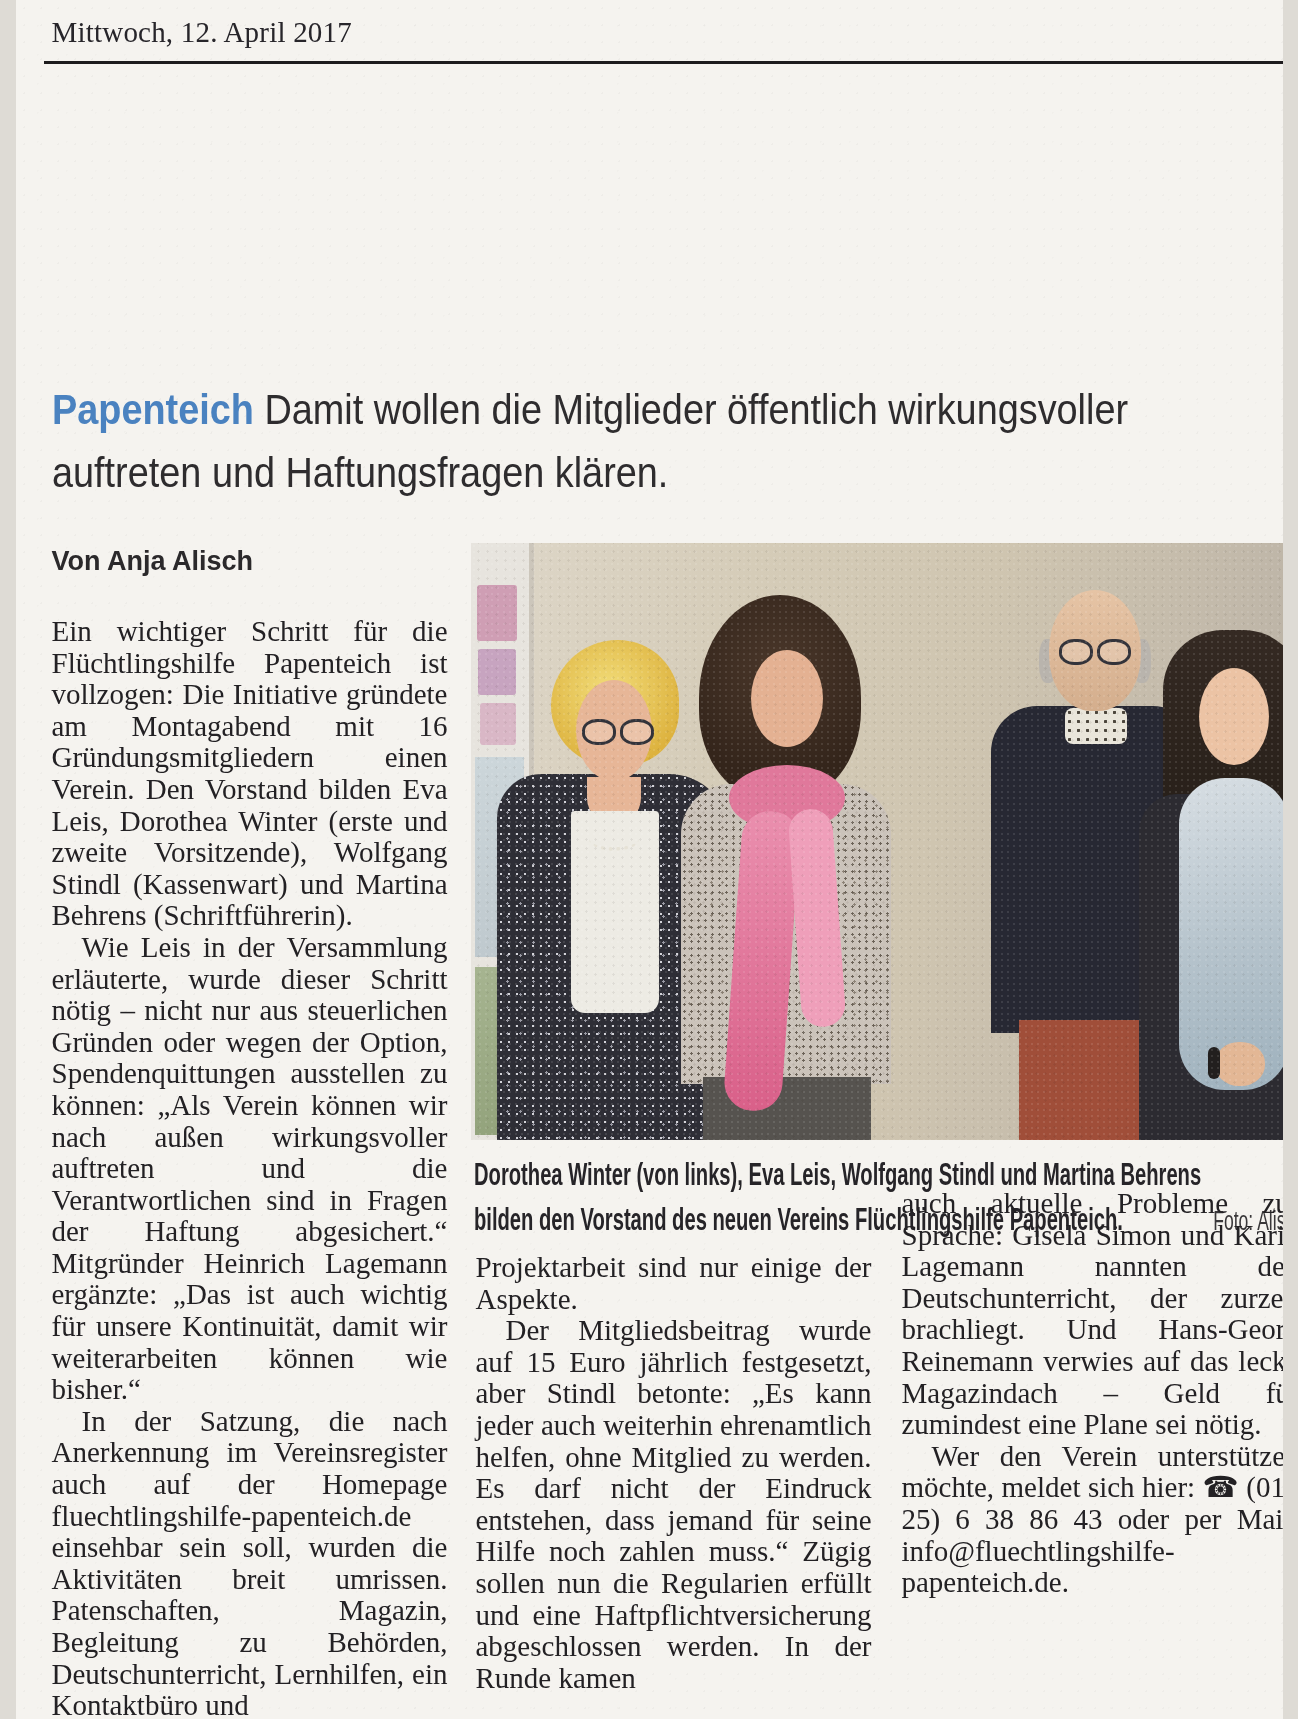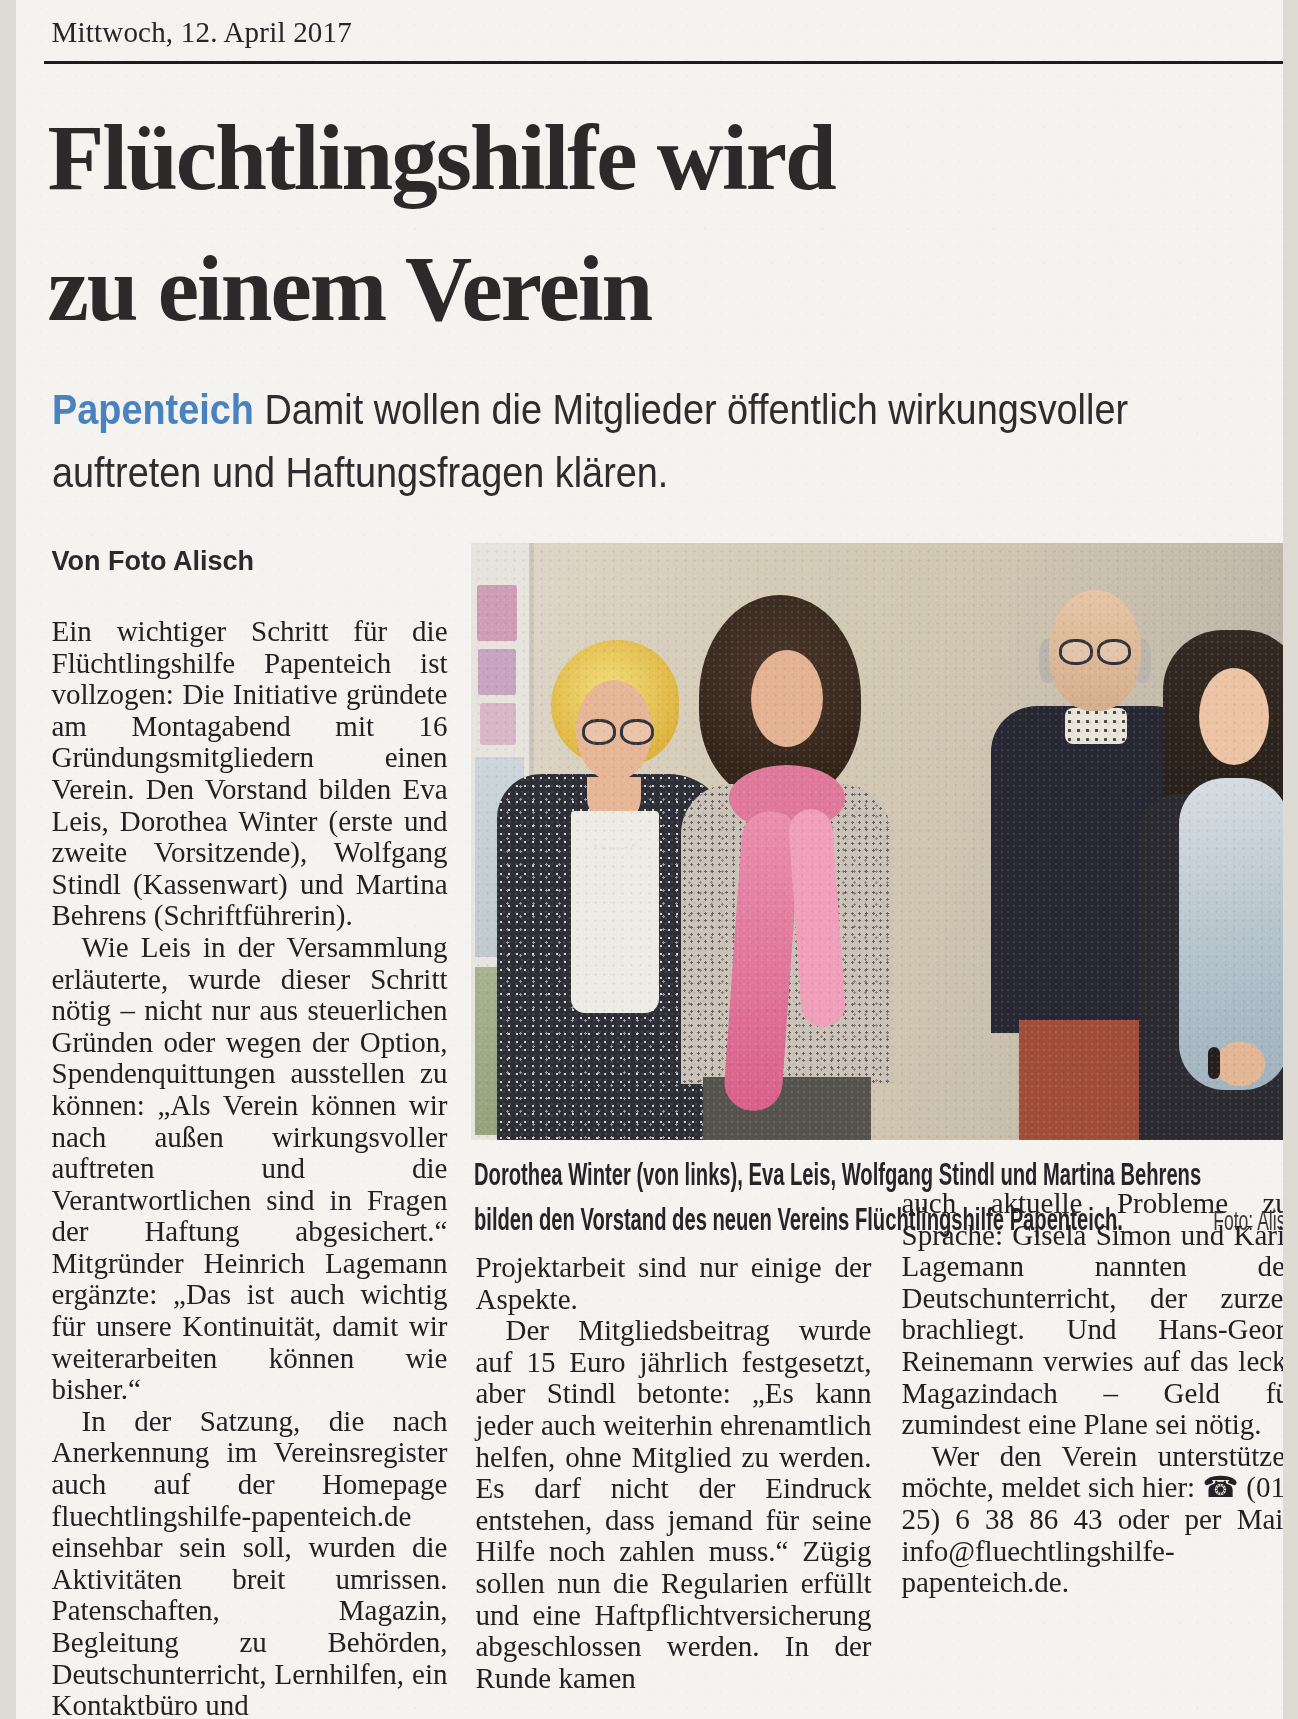--- a/index.html
+++ b/index.html
@@ -144,31 +144,27 @@
   .credit { margin-left:auto; font-weight:normal; font-size:27px; color:#3a383a; padding-left:40px; }
 </style>
 </head>
 <body>
 
 <div class="page">
 
   <div class="dateline">Mittwoch, 12. April 2017</div>
   <div class="toprule"></div>
 
-  <div class="headline">
-    <div>Flüchtlingshilfe wird</div>
-    <div>zu einem Verein</div>
-  </div>
 
   <div class="subhead">
     <span class="kicker">Papenteich</span>
     <span>Damit wollen die Mitglieder öffentlich wirkungsvoller auftreten und Haftungsfragen klären.</span>
   </div>
 
-  <div class="byline">Von Foto Alisch</div>
+  <div class="byline">Von Anja Alisch</div>
 
   <div class="col col1">
     <p>Ein wichtiger Schritt für die Flüchtlingshilfe Papenteich ist vollzogen: Die Initiative gründete am Montagabend mit 16 Gründungsmitgliedern einen Verein. Den Vorstand bilden Eva Leis, Dorothea Winter (erste und zweite Vorsitzende), Wolfgang Stindl (Kassenwart) und Martina Behrens (Schriftführerin).</p>
     <p class="indent">Wie Leis in der Versammlung erläuterte, wurde dieser Schritt nötig – nicht nur aus steuerlichen Gründen oder wegen der Option, Spendenquittungen ausstellen zu können: „Als Verein können wir nach außen wirkungsvoller auftreten und die Verantwortlichen sind in Fragen der Haftung abgesichert.“ Mitgründer Heinrich Lagemann ergänzte: „Das ist auch wichtig für unsere Kontinuität, damit wir weiterarbeiten können wie bisher.“</p>
     <p class="indent">In der Satzung, die nach Anerkennung im Vereinsregister auch auf der Homepage fluechtlingshilfe-papenteich.de einsehbar sein soll, wurden die Aktivitäten breit umrissen. Patenschaften, Magazin, Begleitung zu Behörden, Deutschunterricht, Lernhilfen, ein Kontaktbüro und</p>
   </div>
 
   <div class="photo">
     <div class="ph-frame"></div>
     <div class="ph-note1"></div>

